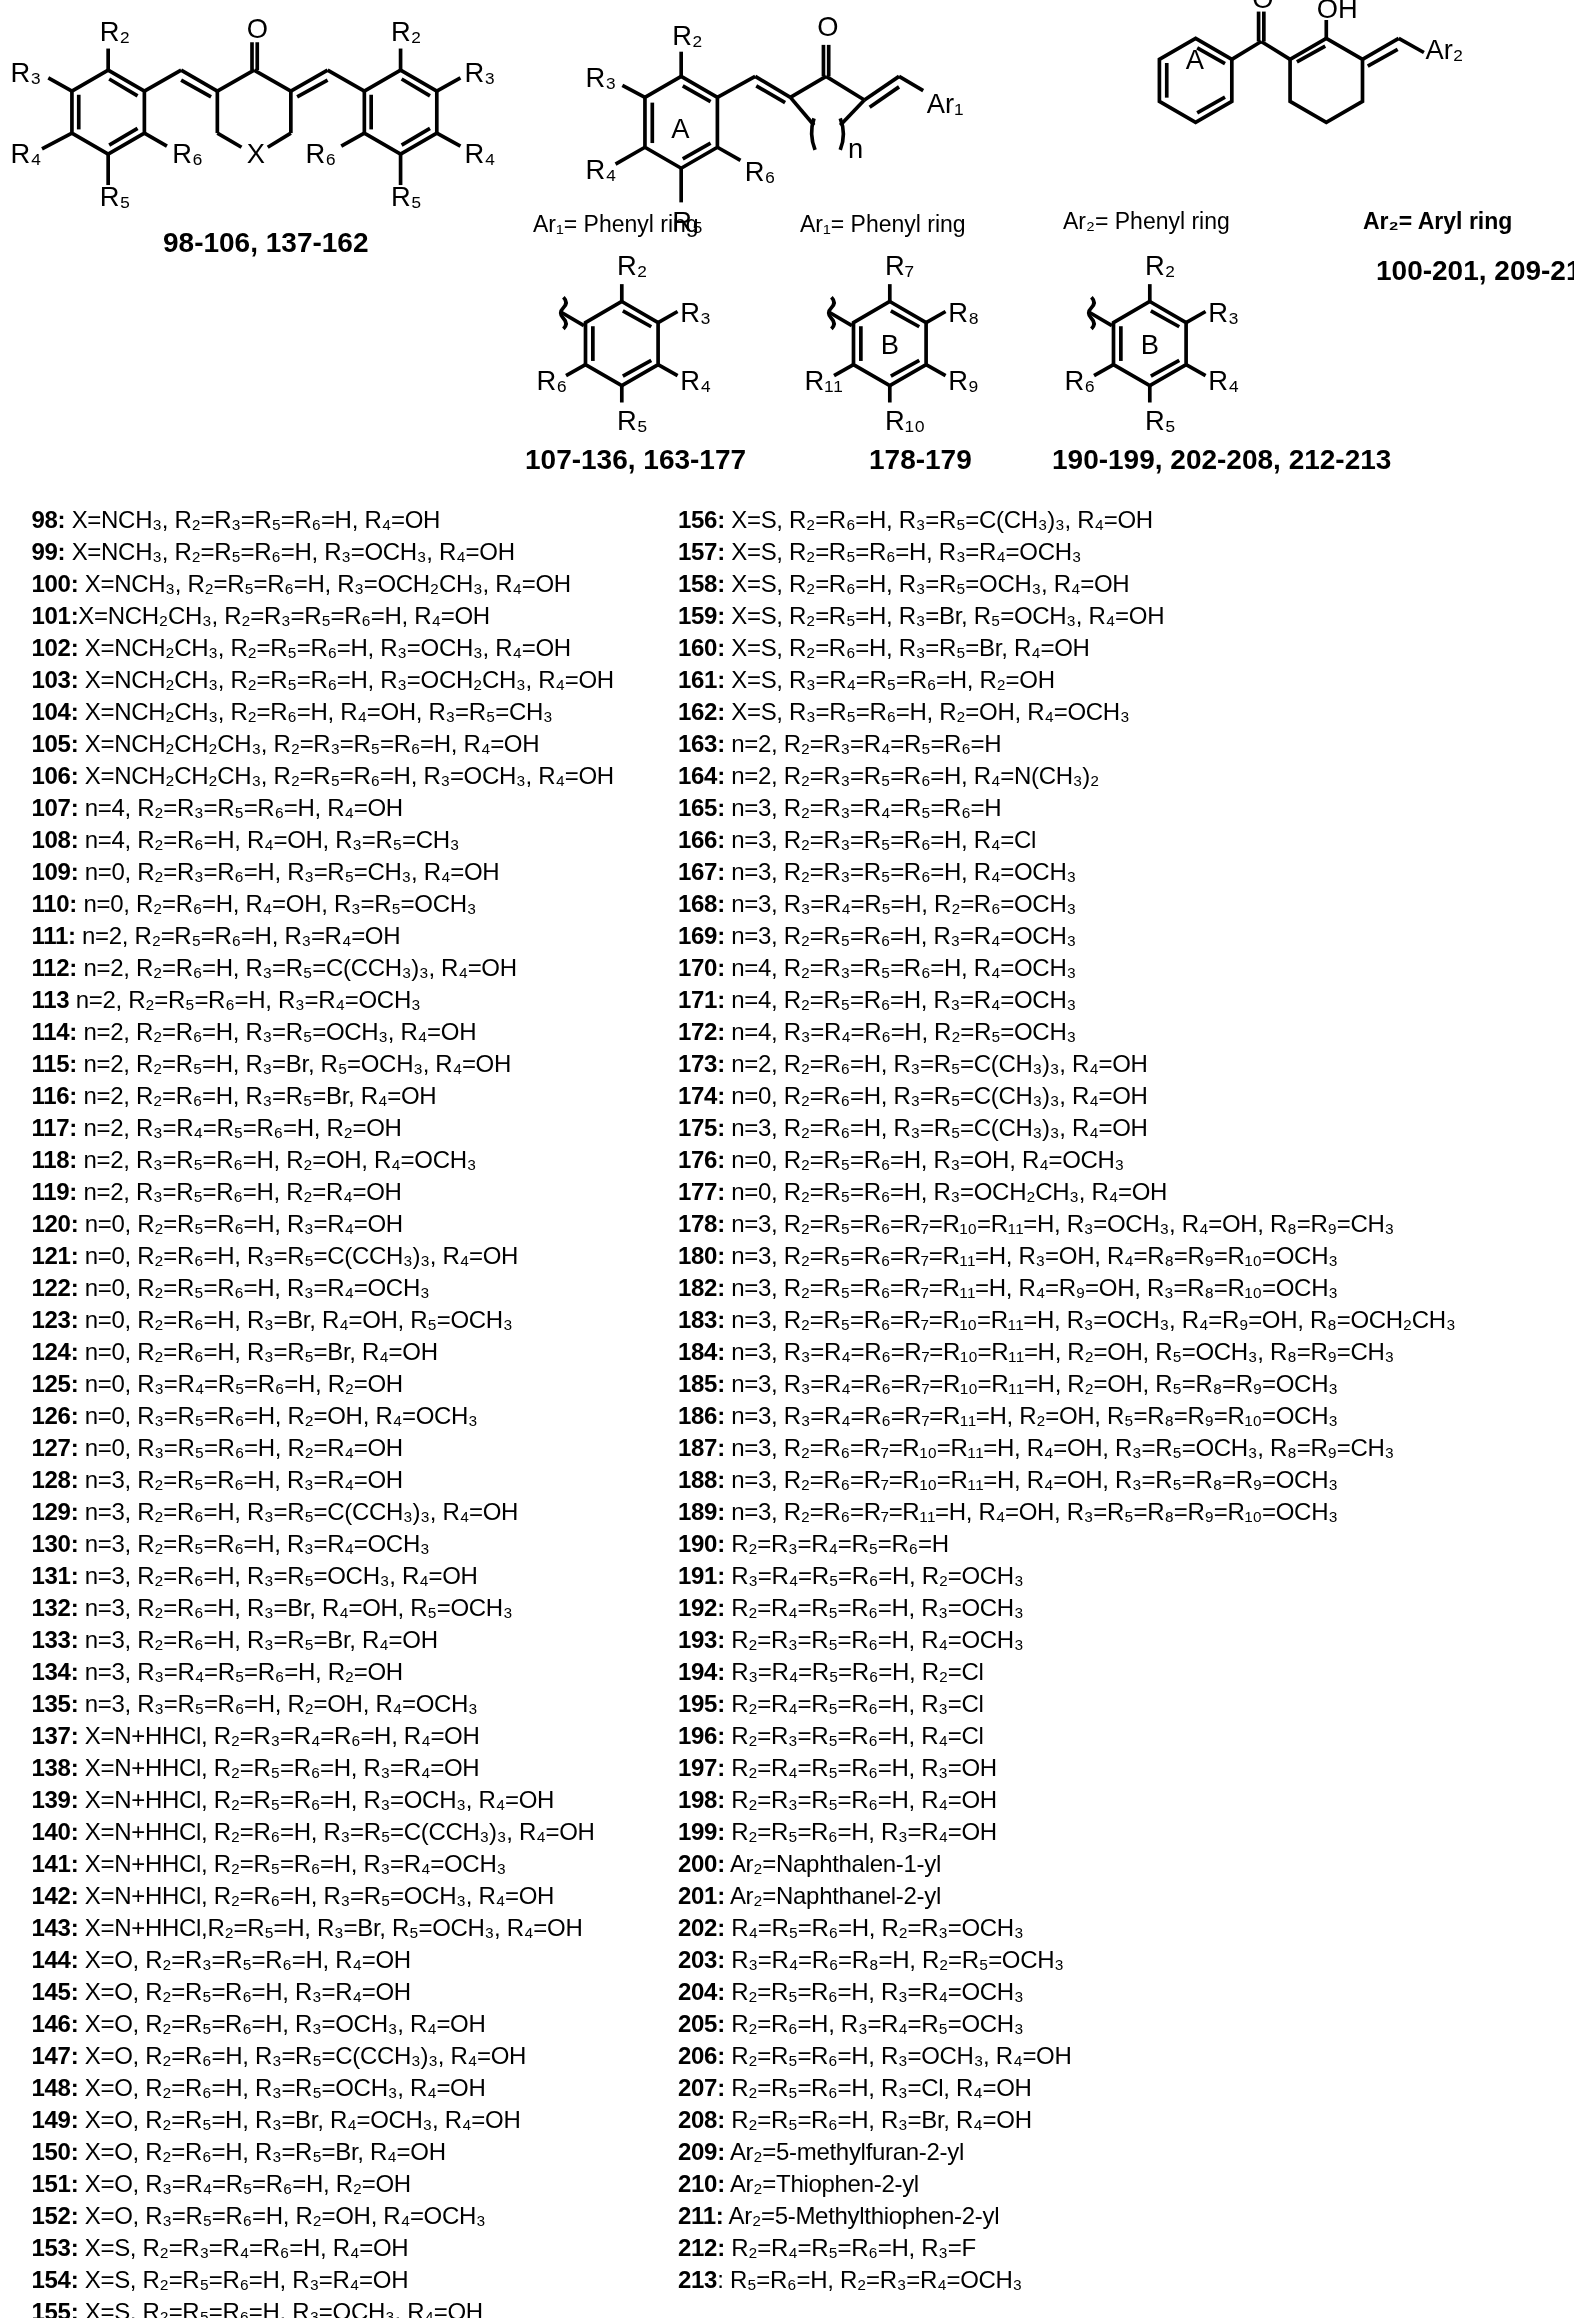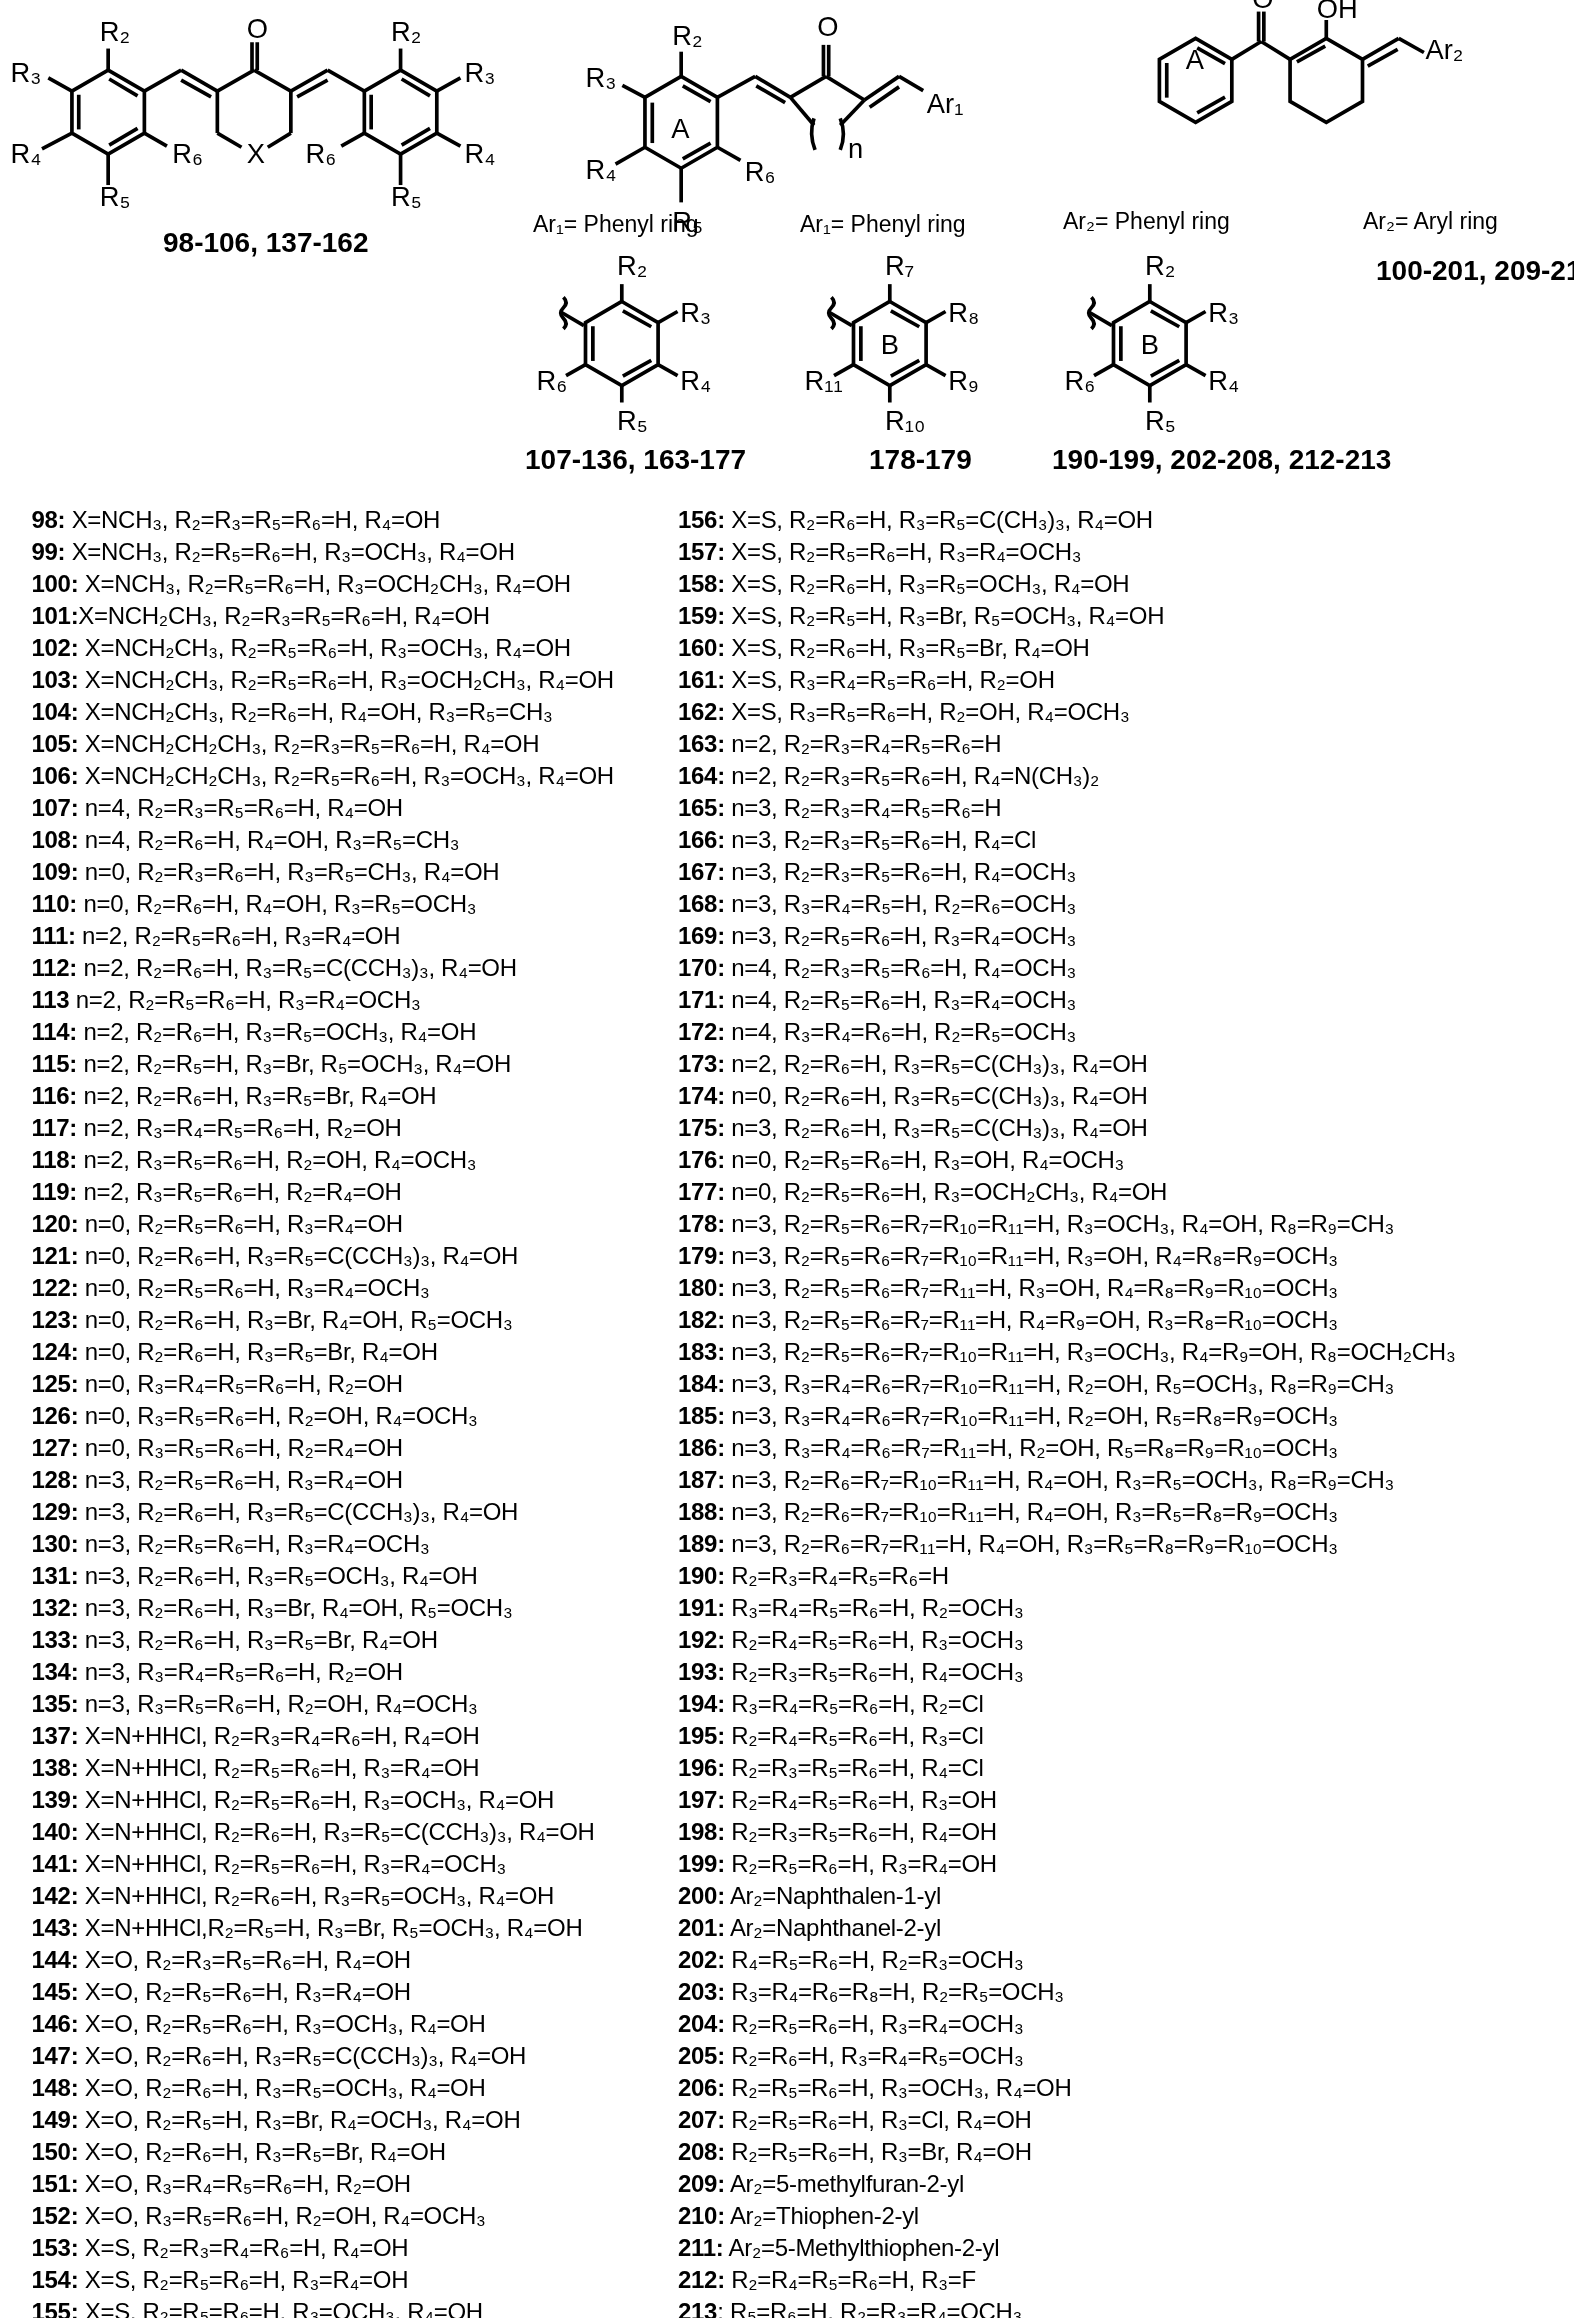--- a/index.html
+++ b/index.html
@@ -131,21 +131,21 @@
     <line x1="714" y1="73" x2="762" y2="100"></line>
     <text x="435" y="15">O</text>
     <text x="558" y="35" style="dominant-baseline:auto;">OH</text>
     <text x="765" y="112">Ar₂</text>
   </svg>
 </div>
 
 <div class="caption" style="left:533px;top:211px;">Ar₁= Phenyl ring</div>
 <div class="caption" style="left:800px;top:211px;">Ar₁= Phenyl ring</div>
 <div class="caption" style="left:1063px;top:208px;text-align:right;">Ar₂= Phenyl ring</div>
-<div class="caption" style="left:1363px;top:208px;">Ar₂= Aryl ring</div>
+<div class="caption" style="left:1363px;top:208px;font-weight:bold;">Ar₂= Aryl ring</div>
 <div class="range" style="left:1376px;top:255px;">100-201, 209-211</div>
 
 <div class="struct" style="left:525px;top:242px;width:242px;height:200px;">
   <svg width="242" height="200" viewBox="0 0 460 380">
     <path d="M73,165 q10,-10 0,-20 q-10,-10 0,-20 q10,-10 0,-20"></path>
     <line x1="68" y1="133" x2="112" y2="159"></line>
     <polygon points="184,113 253,153 253,233 184,273 115,233 115,153"></polygon>
     <line x1="186" y1="131" x2="240" y2="161"></line>
     <line x1="129" y1="160" x2="129" y2="226"></line>
     <line x1="186" y1="255" x2="240" y2="225"></line>
@@ -285,21 +285,20 @@
     <div class="row"><span class="num">169:</span><span class="desc"> n=3, R₂=R₅=R₆=H, R₃=R₄=OCH₃</span></div>
     <div class="row"><span class="num">170:</span><span class="desc"> n=4, R₂=R₃=R₅=R₆=H, R₄=OCH₃</span></div>
     <div class="row"><span class="num">171:</span><span class="desc"> n=4, R₂=R₅=R₆=H, R₃=R₄=OCH₃</span></div>
     <div class="row"><span class="num">172:</span><span class="desc"> n=4, R₃=R₄=R₆=H, R₂=R₅=OCH₃</span></div>
     <div class="row"><span class="num">173:</span><span class="desc"> n=2, R₂=R₆=H, R₃=R₅=C(CH₃)₃, R₄=OH</span></div>
     <div class="row"><span class="num">174:</span><span class="desc"> n=0, R₂=R₆=H, R₃=R₅=C(CH₃)₃, R₄=OH</span></div>
     <div class="row"><span class="num">175:</span><span class="desc"> n=3, R₂=R₆=H, R₃=R₅=C(CH₃)₃, R₄=OH</span></div>
     <div class="row"><span class="num">176:</span><span class="desc"> n=0, R₂=R₅=R₆=H, R₃=OH, R₄=OCH₃</span></div>
     <div class="row"><span class="num">177:</span><span class="desc"> n=0, R₂=R₅=R₆=H, R₃=OCH₂CH₃, R₄=OH</span></div>
     <div class="row"><span class="num">178:</span><span class="desc"> n=3, R₂=R₅=R₆=R₇=R₁₀=R₁₁=H, R₃=OCH₃, R₄=OH, R₈=R₉=CH₃</span></div>
-    <div class="row"><span class="num">179:</span><span class="desc"> n=3, R₂=R₅=R₆=R₇=R₁₀=R₁₁=H, R₃=OH, R₄=R₈=R₉=OCH₃</span></div>
     <div class="row"><span class="num">180:</span><span class="desc"> n=3, R₂=R₅=R₆=R₇=R₁₁=H, R₃=OH, R₄=R₈=R₉=R₁₀=OCH₃</span></div>
     <div class="row"><span class="num">182:</span><span class="desc"> n=3, R₂=R₅=R₆=R₇=R₁₁=H, R₄=R₉=OH, R₃=R₈=R₁₀=OCH₃</span></div>
     <div class="row"><span class="num">183:</span><span class="desc"> n=3, R₂=R₅=R₆=R₇=R₁₀=R₁₁=H, R₃=OCH₃, R₄=R₉=OH, R₈=OCH₂CH₃</span></div>
     <div class="row"><span class="num">184:</span><span class="desc"> n=3, R₃=R₄=R₆=R₇=R₁₀=R₁₁=H, R₂=OH, R₅=OCH₃, R₈=R₉=CH₃</span></div>
     <div class="row"><span class="num">185:</span><span class="desc"> n=3, R₃=R₄=R₆=R₇=R₁₀=R₁₁=H, R₂=OH, R₅=R₈=R₉=OCH₃</span></div>
     <div class="row"><span class="num">186:</span><span class="desc"> n=3, R₃=R₄=R₆=R₇=R₁₁=H, R₂=OH, R₅=R₈=R₉=R₁₀=OCH₃</span></div>
     <div class="row"><span class="num">187:</span><span class="desc"> n=3, R₂=R₆=R₇=R₁₀=R₁₁=H, R₄=OH, R₃=R₅=OCH₃, R₈=R₉=CH₃</span></div>
     <div class="row"><span class="num">188:</span><span class="desc"> n=3, R₂=R₆=R₇=R₁₀=R₁₁=H, R₄=OH, R₃=R₅=R₈=R₉=OCH₃</span></div>
     <div class="row"><span class="num">189:</span><span class="desc"> n=3, R₂=R₆=R₇=R₁₁=H, R₄=OH, R₃=R₅=R₈=R₉=R₁₀=OCH₃</span></div>
     <div class="row"><span class="num">190:</span><span class="desc"> R₂=R₃=R₄=R₅=R₆=H</span></div>

